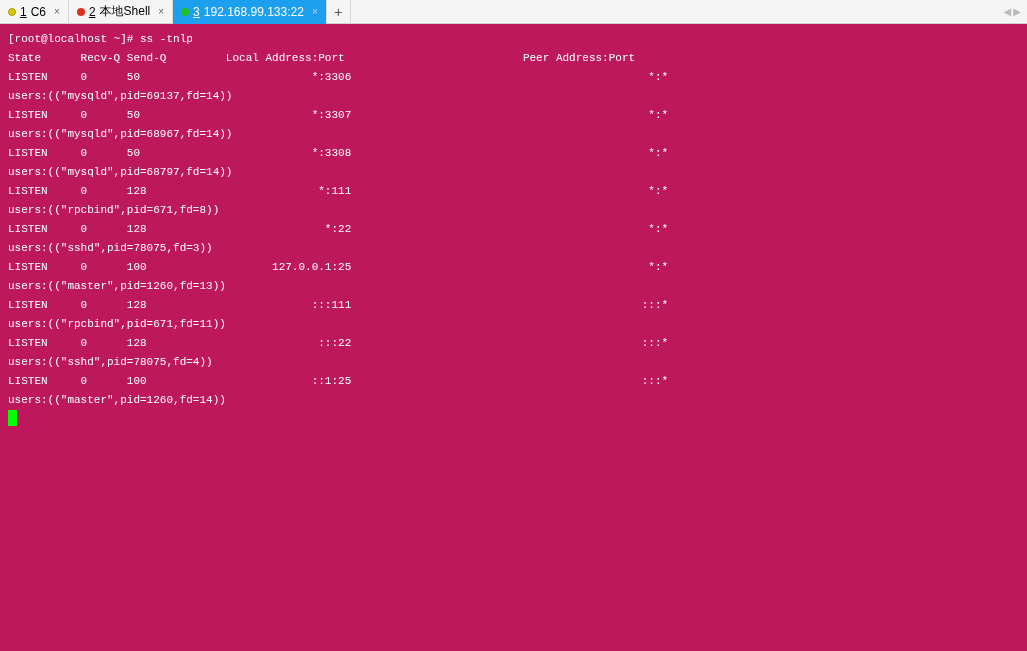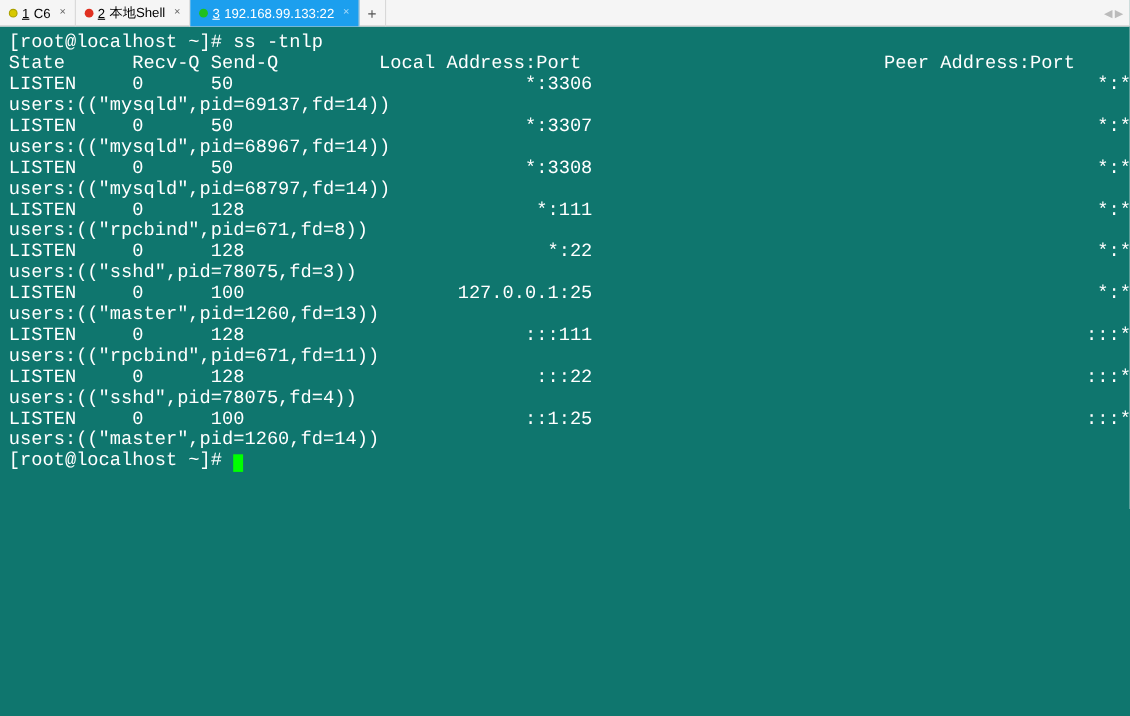--- a/index.html
+++ b/index.html
@@ -58,24 +58,24 @@
       display: flex;
       padding-right: 6px;
       gap: 2px;
     }
     .nav-arrow {
       font-size: 10px;
       color: #bbb;
       cursor: pointer;
     }
     .terminal {
-      background: #0f766e;
+      background: #be185d;
       color: #fff;
       font-family: "Consolas", "Courier New", monospace;
-      font-size: 17px;
+      font-size: 11px;
       line-height: 19px;
       padding: 6px 8px;
       width: 1027px;
       height: 627px;
       white-space: pre;
       overflow: hidden;
     }
     .cursor {
       display: inline-block;
       width: 9px;
@@ -128,13 +128,13 @@
 LISTEN     0      128                           *:22                                             *:*
 users:(("sshd",pid=78075,fd=3))
 LISTEN     0      100                   127.0.0.1:25                                             *:*
 users:(("master",pid=1260,fd=13))
 LISTEN     0      128                         :::111                                            :::*
 users:(("rpcbind",pid=671,fd=11))
 LISTEN     0      128                          :::22                                            :::*
 users:(("sshd",pid=78075,fd=4))
 LISTEN     0      100                         ::1:25                                            :::*
 users:(("master",pid=1260,fd=14))
-<span>[root@localhost ~]# </span><span class="cursor"></span></div>
+<span class="cursor"></span></div>
 
 </body></html>

